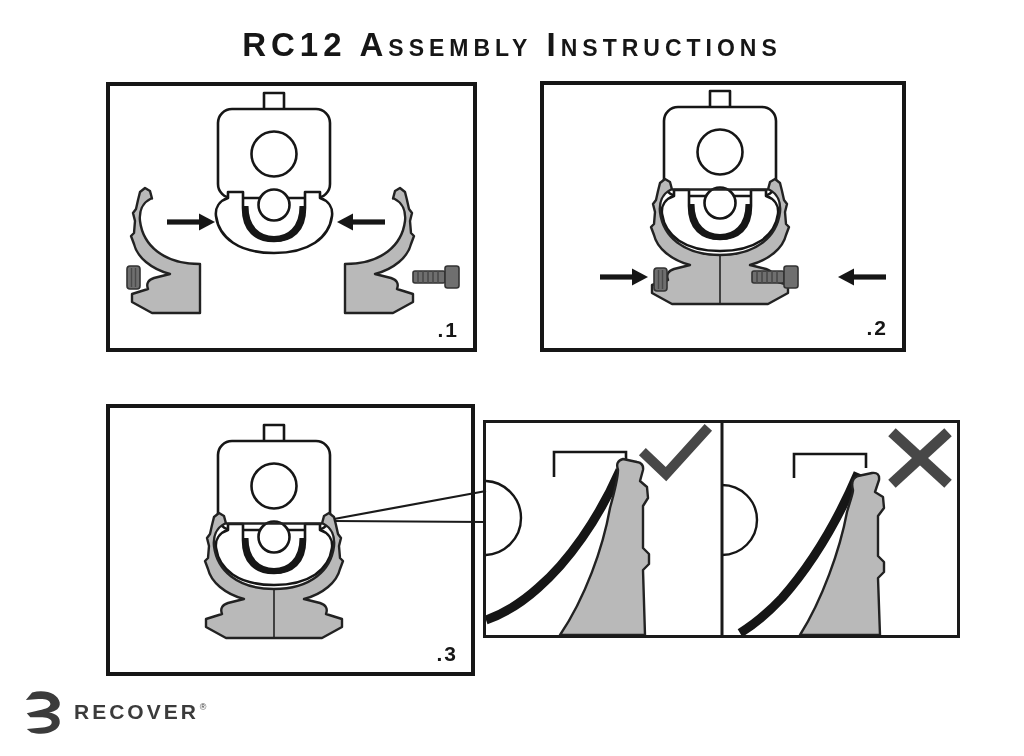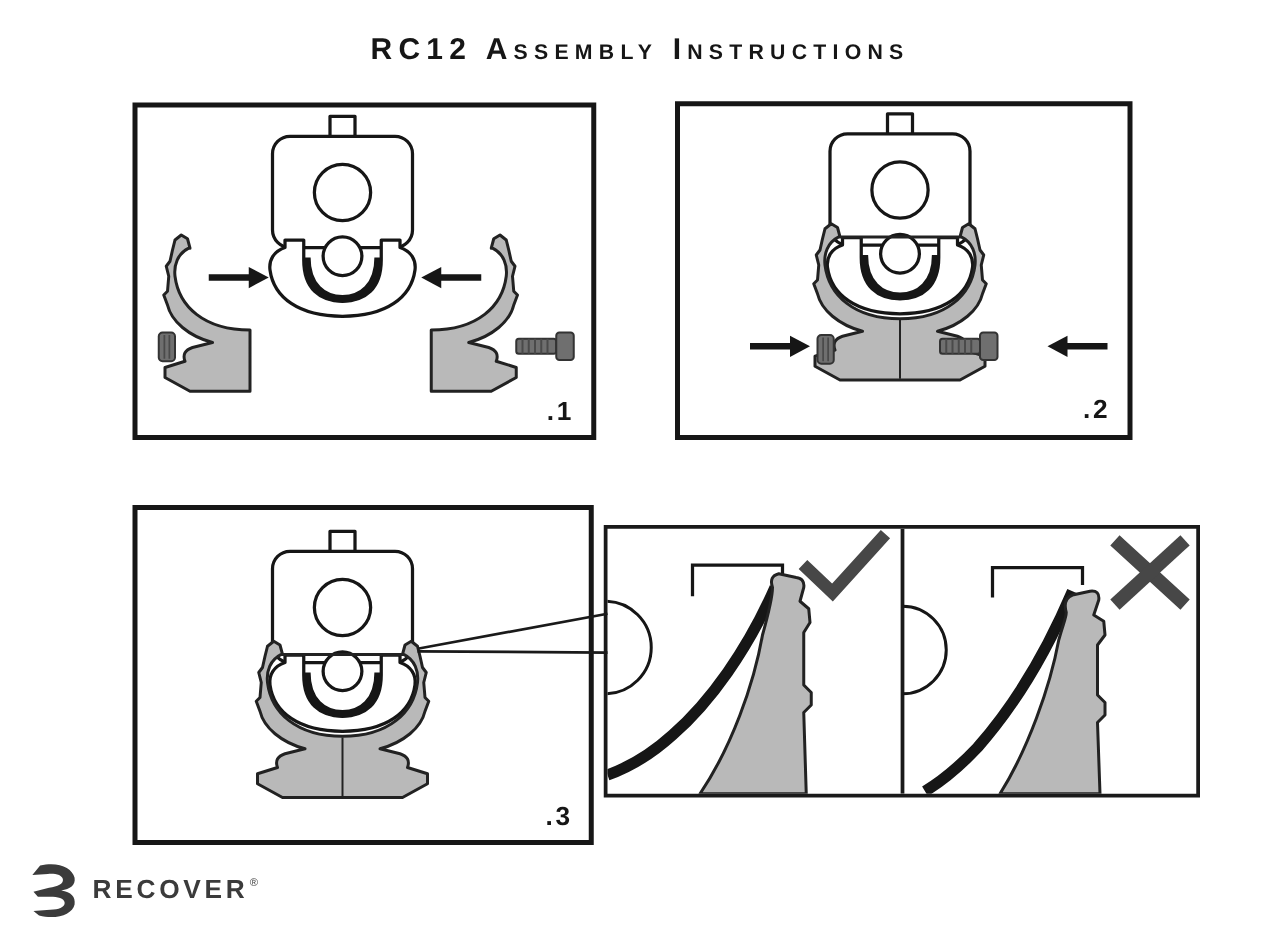--- a/index.html
+++ b/index.html
@@ -6,21 +6,21 @@
     --ink:#161616; --part-gray:#b9b9b9; --hardware-gray:#6f6f6f;
     --status-gray:#474747; --logo-gray:#3b3b3b; --bg:#ffffff;
   }
   html,body{margin:0;padding:0;}
   body{
     width:1024px;height:756px;position:relative;overflow:hidden;
     background:var(--bg);font-family:"Liberation Sans",sans-serif;color:var(--ink);
   }
   .title{
     position:absolute;top:26px;left:0;right:0;text-align:center;
-    font-size:24px;font-weight:bold;letter-spacing:5px;
+    font-size:33px;font-weight:bold;letter-spacing:5px;
     font-variant:small-caps;color:var(--ink);
   }
   .panel{position:absolute;border:4px solid var(--ink);background:#fff;}
   .panel svg{position:absolute;left:0;top:0;}
   .step-label{
     position:absolute;font-weight:bold;font-size:21px;letter-spacing:2px;color:var(--ink);
   }
   #panel1{left:106px;top:82px;width:363px;height:262px;}
   #panel2{left:540px;top:81px;width:358px;height:263px;}
   #panel3{left:106px;top:404px;width:361px;height:264px;}

